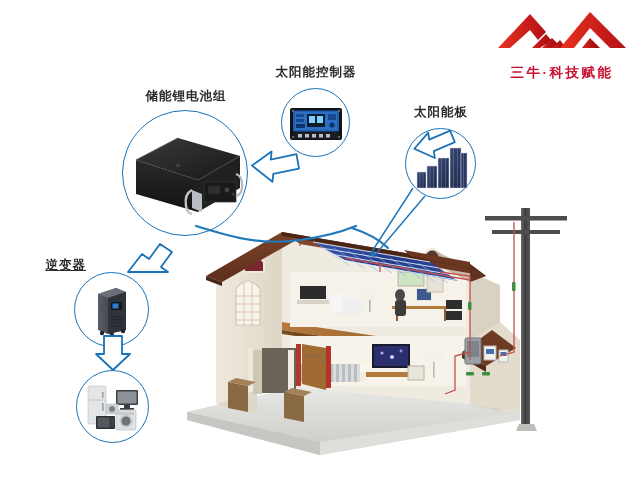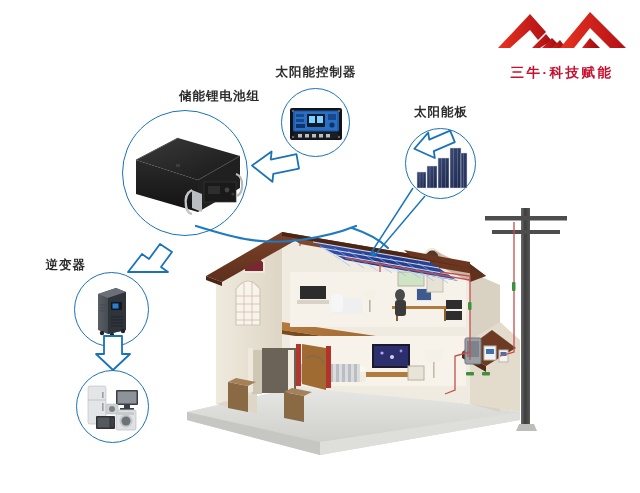--- a/index.html
+++ b/index.html
@@ -27,36 +27,36 @@
   }
   .node .cap{
     position:absolute;text-align:center;white-space:nowrap;
     font-size:12.5px;font-weight:bold;color:#2b2b2b;letter-spacing:1px;
   }
   .art{position:absolute;overflow:hidden;}
 
   
   #n-battery{left:122px;top:110px;width:128px;height:128px;}
   #n-battery .ring{width:126px;height:126px;}
-  #n-battery .cap{left:-10px;top:-22px;width:148px;text-align:right;}
+  #n-battery .cap{left:-10px;top:-22px;width:148px;}
 
   
   #n-controller{left:281px;top:88px;width:70px;height:70px;}
   #n-controller .ring{width:69px;height:69px;}
   #n-controller .cap{left:-35px;top:-24px;width:140px;}
 
   
   #n-panel{left:405px;top:128px;width:72px;height:72px;}
   #n-panel .ring{width:71px;height:71px;}
   #n-panel .cap{left:-19px;top:-24px;width:110px;}
 
   
   #n-inverter{left:74px;top:272px;width:76px;height:76px;}
   #n-inverter .ring{width:75px;height:75px;}
-  #n-inverter .cap{left:-68px;top:-15px;width:80px;text-align:right;}
+  #n-inverter .cap{left:-68px;top:-15px;width:80px;text-align:right;text-decoration:underline;}
 
   
   #n-appliance{left:76px;top:370px;width:74px;height:74px;}
   #n-appliance .ring{width:73px;height:73px;}
   #n-appliance .cap{left:-18px;top:78px;width:110px;}
 
   svg.layer{position:absolute;left:0;top:0;width:640px;height:493px;pointer-events:none;}
   svg.layer.behind{z-index:1;}
   .node{z-index:3;}
   .logo{z-index:6;}

